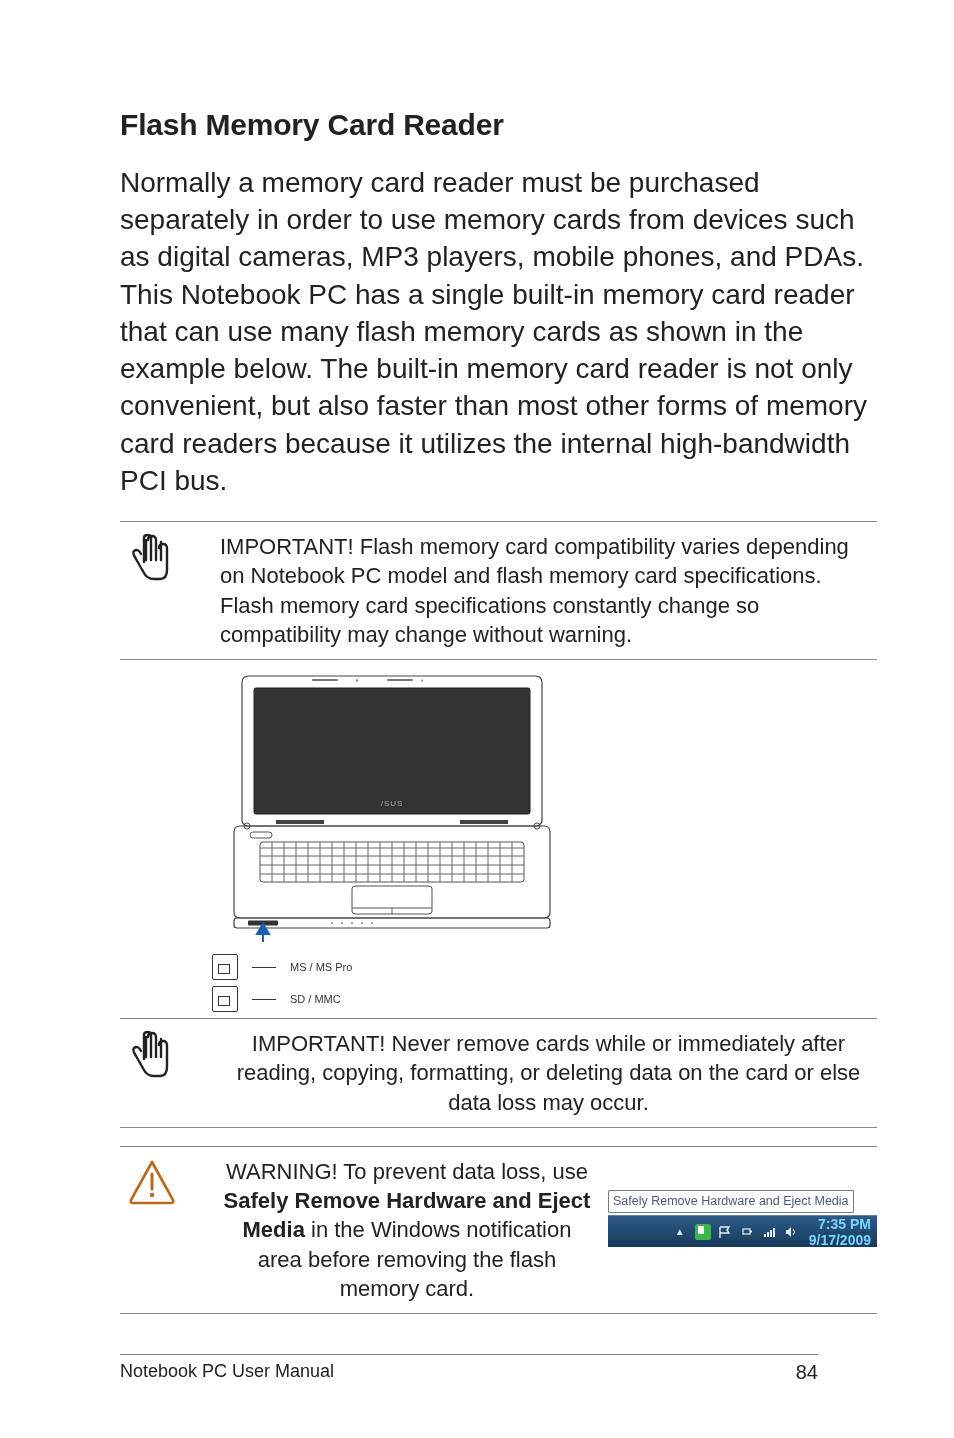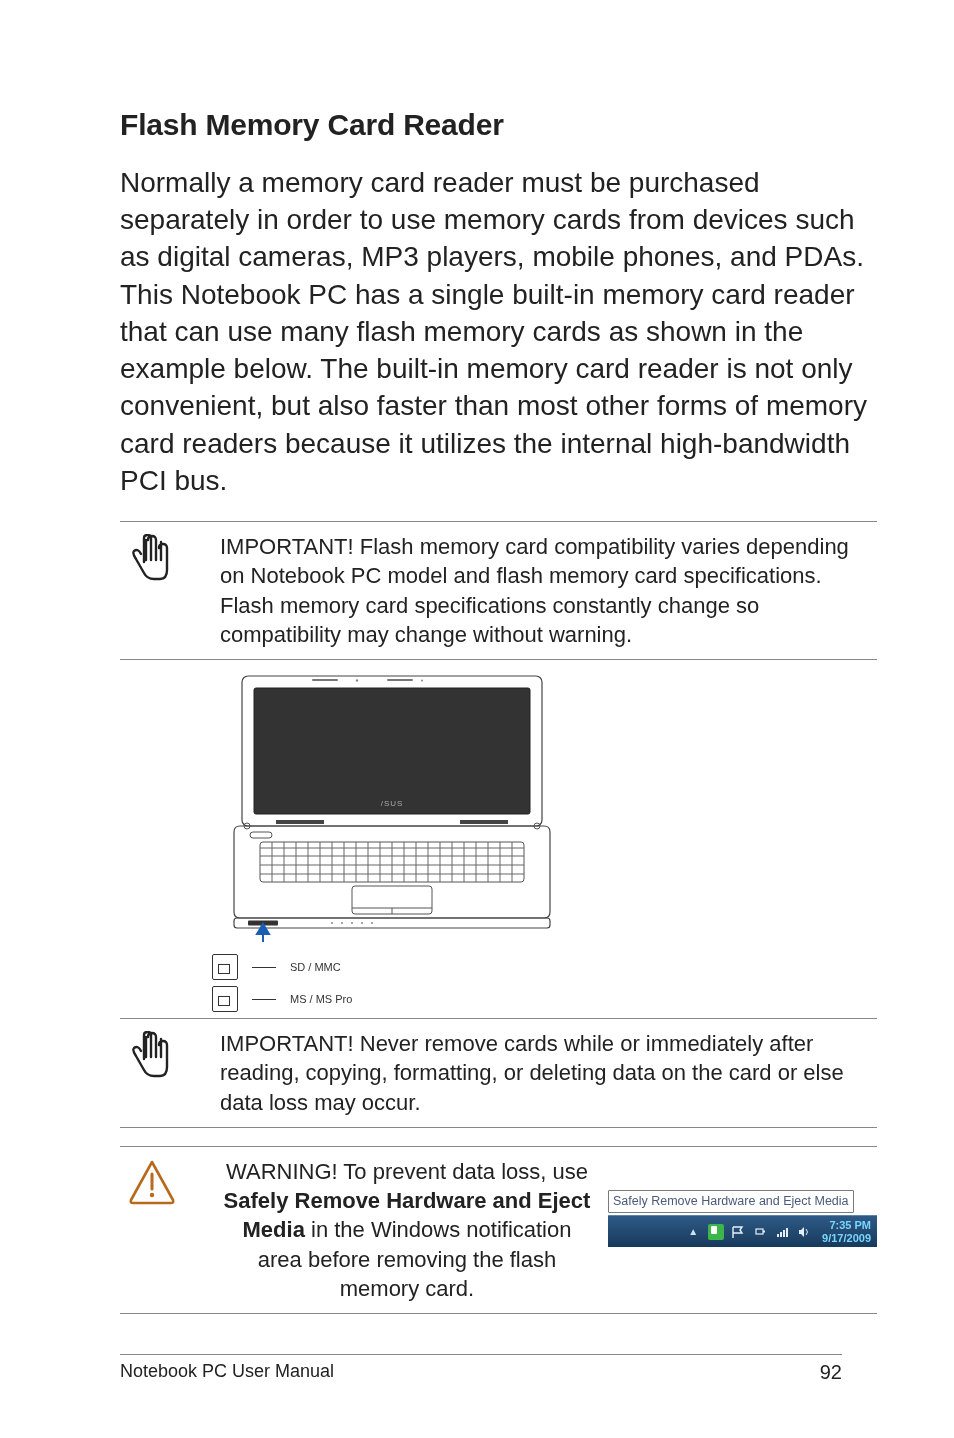--- a/index.html
+++ b/index.html
@@ -114,32 +114,32 @@
     color: #cfe2f2;
     font-size: 10px;
     padding: 0 4px;
   }
   .tray-icon {
     width: 16px; height: 16px;
     display: flex; align-items: center; justify-content: center;
   }
   .clock {
     text-align: right;
-    font-size: 11px;
+    font-size: 14px;
     line-height: 1.15;
     color: #78d6ff;
     font-weight: 600;
     padding-left: 4px;
   }
 
   .footer {
     position: absolute;
     bottom: 54px;
     left: 120px;
-    right: 112px;
+    right: 136px;
     border-top: 1px solid #888;
     padding-top: 6px;
     display: flex;
     justify-content: space-between;
     font-size: 18px;
   }
   .page-num { font-size: 20px; }
 </style>
 </head>
 <body>
@@ -235,31 +235,31 @@
       <g stroke="#1b5fb3" fill="#1b5fb3" stroke-width="2">
         <line x1="51" y1="268" x2="51" y2="254"></line>
         <polygon points="51,250 45,260 57,260"></polygon>
       </g>
     </svg>
 
     <div class="card-labels">
       <div class="row">
         <div class="slot"></div>
         <div class="arrow"></div>
-        <div class="label">SD / MMC</div>
+        <div class="label">MS / MS Pro</div>
       </div>
       <div class="row">
         <div class="slot"></div>
         <div class="arrow"></div>
-        <div class="label">MS / MS Pro</div>
+        <div class="label">SD / MMC</div>
       </div>
     </div>
   </div>
 
-  <div class="callout" style="margin-top:2px;">
+  <div class="callout" style="margin-top:2px;text-align:center;">
     <div class="icon-wrap">
       <svg width="48" height="52" viewBox="0 0 48 52">
         <path d="M18 6 v20 M23 4 v22 M28 6 v20 M33 8 v18 M13 20 q-3 -6 -7 -3 q-2 2 2 8 l8 14 q3 6 10 6 h6 q7 0 7 -9 v-22 q0 -4 -4 -4 q-4 0 -4 4 M28 6 q0 -4 -4 -4 q-4 0 -4 4 M23 4 q0 -3 -3.5 -3 q-3.5 0 -3.5 3 v24" fill="none" stroke="#222" stroke-width="2.4" stroke-linecap="round" stroke-linejoin="round"></path>
       </svg>
     </div>
     <div class="text">IMPORTANT!  Never remove cards while or immediately after reading, copying, formatting, or deleting data on the card or else data loss may occur.</div>
   </div>
 
   <div class="callout" style="margin-top:18px;">
     <div class="icon-wrap">
@@ -313,14 +313,14 @@
           </div>
         </div>
       </div>
     </div>
   </div>
 
 </div>
 
 <div class="footer">
   <span>Notebook PC User Manual</span>
-  <span class="page-num">92</span>
+  <span class="page-num">84</span>
 </div>
 
 </body></html>

